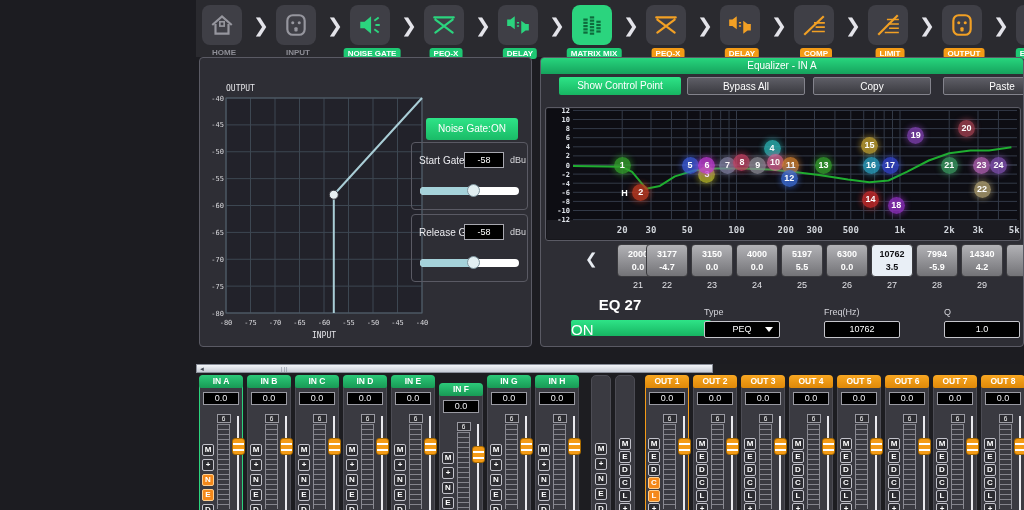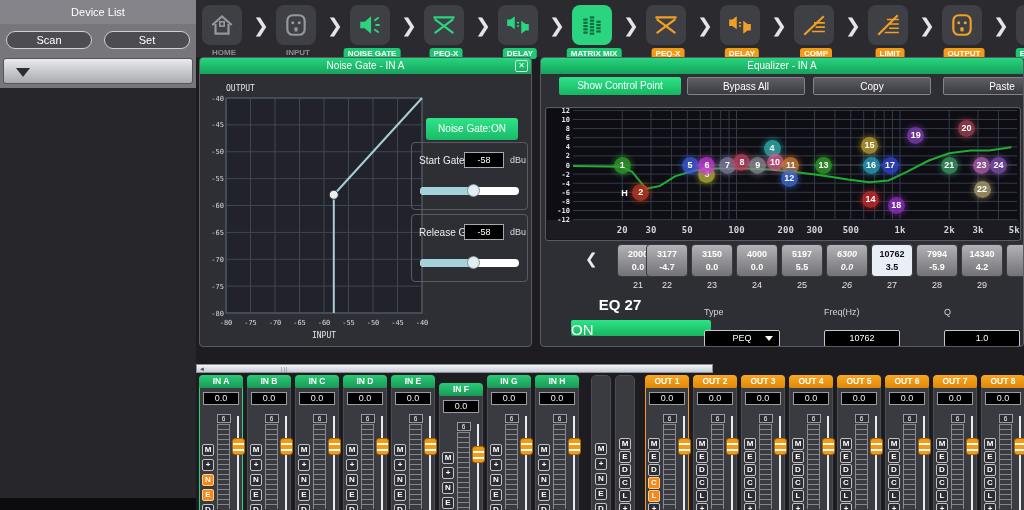--- a/index.html
+++ b/index.html
@@ -57,21 +57,21 @@
   .eq-pt .tag{position:absolute;left:-11px;top:1px;font-size:9px;font-weight:bold;color:#fff}
   #eq-bands{position:absolute;left:0;top:184px;width:484px;height:52px}
   #eq-band-prev{position:absolute;left:44px;top:8px;color:#e8ecf2;font-size:15px;cursor:pointer}
   .band{position:absolute;top:2px;width:42px;cursor:pointer}
   .band-cell{height:33px;border-radius:4px;border:1px solid #3a3a3e;background:linear-gradient(#b2b2b6,#737377);color:#fff;font-size:9px;font-weight:bold;text-align:center;padding-top:3px;line-height:13px}
   .band.sel .band-cell{background:#e9eff6;color:#101014}
   .band-num{margin-top:3px;text-align:center;font-size:9px;color:#e4e4e8}
   #eq-name{position:absolute;left:34px;top:238px;width:90px;text-align:center;font-size:15px;font-weight:bold;color:#fff}
   #eq-on{position:absolute;left:30px;top:262px;width:140px;height:16px;background:linear-gradient(#2ee487,#17b562);border-radius:2px;color:#fff;font-size:15px;text-align:left;line-height:19px;cursor:pointer}
   .eq-fld-label{position:absolute;top:249px;width:76px;text-align:left;font-size:9px;color:#d4d4da}
-  .eq-fld{position:absolute;top:272px;width:76px;height:17px;background:#000;border:1px solid #c6c6cc;border-radius:2px;color:#fff;font-size:9px;text-align:center;line-height:15px}
+  .eq-fld{position:absolute;top:263px;width:76px;height:17px;background:#000;border:1px solid #c6c6cc;border-radius:2px;color:#fff;font-size:9px;text-align:center;line-height:15px}
   #eq-type-lab,#eq-type{left:163px}#eq-freq-lab,#eq-freq{left:283px}#eq-q-lab,#eq-q{left:403px}
   #eq-type .dd{position:absolute;right:6px;top:5px;width:0;height:0;border-left:4px solid transparent;border-right:4px solid transparent;border-top:5px solid #fff}
 
   
   #channels{position:absolute;left:196px;top:364px;width:828px;height:158px;background:#1d1d21}
   #ch-scroll{position:absolute;left:0;top:0;width:517px;height:9px;background:linear-gradient(#f4f6f9,#c8cdd7);border:1px solid #8a8f9a}
   #ch-scroll .arr{position:absolute;left:2px;top:0px;font-size:6px;color:#3c424e;line-height:8px}
   #ch-scroll .grip{position:absolute;left:84px;top:0px;font-size:6px;color:#7d London;color:#7d8494;line-height:8px;letter-spacing:1px}
   .strip{position:absolute;top:11px;width:44px;height:147px;background:#3a3a41;border:1px solid #4c4c54;border-radius:5px}
   .strip.sel-in{border-color:#2bd47e}
@@ -90,31 +90,20 @@
   .sl{position:absolute;left:32px;top:6px;bottom:6px;width:13px}
   .sl-track{position:absolute;left:5px;top:0;bottom:0;width:2px;background:#e9e9ee}
   .sl-handle{position:absolute;left:0;top:22px;width:13px;height:17px;border-radius:3px;border:1px solid #a86a00;background:linear-gradient(to bottom,#f49b16 0 4px,#fff 4px 6px,#f49b16 6px 10px,#fff 10px 12px,#f49b16 12px 17px);cursor:grab}
   text{font-family:"DejaVu Sans Mono",monospace}
 </style>
 </head>
 <body>
 
 <div id="app">
 
-  <div id="sidebar">
-    <div id="sb-top">
-      <div id="sb-title">Device List</div>
-      <div class="sb-btn" id="sb-scan">Scan</div>
-      <div class="sb-btn" id="sb-set">Set</div>
-      <div id="sb-drop">
-        <span class="tri"></span>
-      </div>
-    </div>
-    <div id="sb-bottom-strip"></div>
-  </div>
 
   <div id="toolbar">
       <div class="tb-item">
         <div class="tb-icon">
           <svg viewBox="0 0 24 24">
             <path d="M3 12 L12 4 L21 12" fill="none" stroke="#96969e" stroke-width="2"></path>
             <path d="M6 11 V20 H18 V11" fill="none" stroke="#96969e" stroke-width="2"></path>
             <rect x="10" y="9" width="4" height="4" fill="none" stroke="#96969e" stroke-width="1.5"></rect>
           </svg>
         </div>
@@ -259,24 +248,20 @@
             <rect x="18" y="13" width="3.5" height="2" fill="#2bd47e"></rect>
             <rect x="18" y="16" width="3.5" height="2" fill="#2bd47e"></rect>
             <rect x="18" y="19" width="3.5" height="2" fill="#2bd47e"></rect>
           </svg>
         </div>
         <div class="tb-label badge-green">ENGINER</div>
       </div>
     </div>
 
   <div class="panel" id="ng-panel">
-    <div class="panel-title">
-      <span>Noise Gate - IN A</span>
-      <span class="close-box">✕</span>
-    </div>
     <svg id="ng-svg" width="226" height="262" style="position:absolute;left:2px;top:24px">
         <rect x="24" y="16" width="196" height="215" fill="#22222a"></rect>
         <line x1="24" y1="16" x2="24" y2="231" stroke="#3d4752" stroke-width="1"></line>
         <text x="24" y="243" text-anchor="middle" font-size="7" fill="#d8d8dc">-80</text>
         <line x1="48.5" y1="16" x2="48.5" y2="231" stroke="#3d4752" stroke-width="1"></line>
         <text x="48.5" y="243" text-anchor="middle" font-size="7" fill="#d8d8dc">-75</text>
         <line x1="73" y1="16" x2="73" y2="231" stroke="#3d4752" stroke-width="1"></line>
         <text x="73" y="243" text-anchor="middle" font-size="7" fill="#d8d8dc">-70</text>
         <line x1="97.5" y1="16" x2="97.5" y2="231" stroke="#3d4752" stroke-width="1"></line>
         <text x="97.5" y="243" text-anchor="middle" font-size="7" fill="#d8d8dc">-65</text>
@@ -467,21 +452,21 @@
           </div>
           <div class="band-num">24</div>
         </div>
         <div class="band" style="left: 240px; width: 42px;">
           <div class="band-cell">
             <div>5197</div>
             <div>5.5</div>
           </div>
           <div class="band-num">25</div>
         </div>
-        <div class="band" style="left: 285px; width: 42px; font-style: italic;">
+        <div class="band" style="left: 285px; width: 42px;">
           <div class="band-cell">
             <div>6300</div>
             <div>0.0</div>
           </div>
           <div class="band-num">26</div>
         </div>
         <div class="band sel" style="left: 330px; width: 42px;">
           <div class="band-cell">
             <div>10762</div>
             <div>3.5</div>

